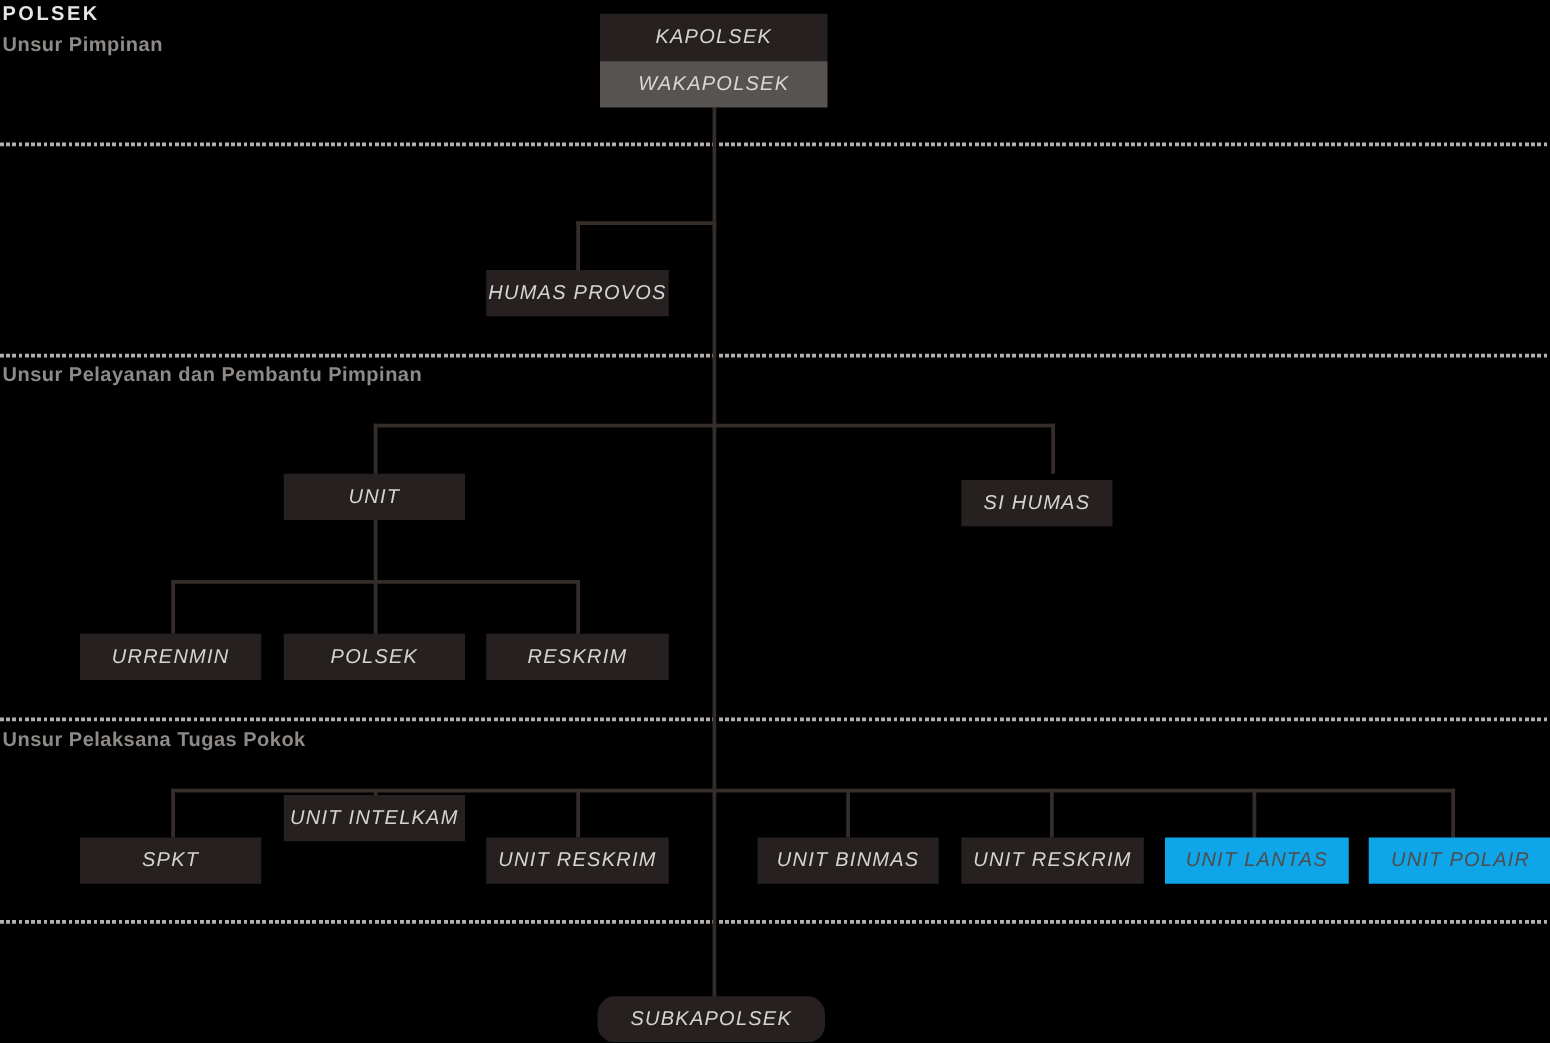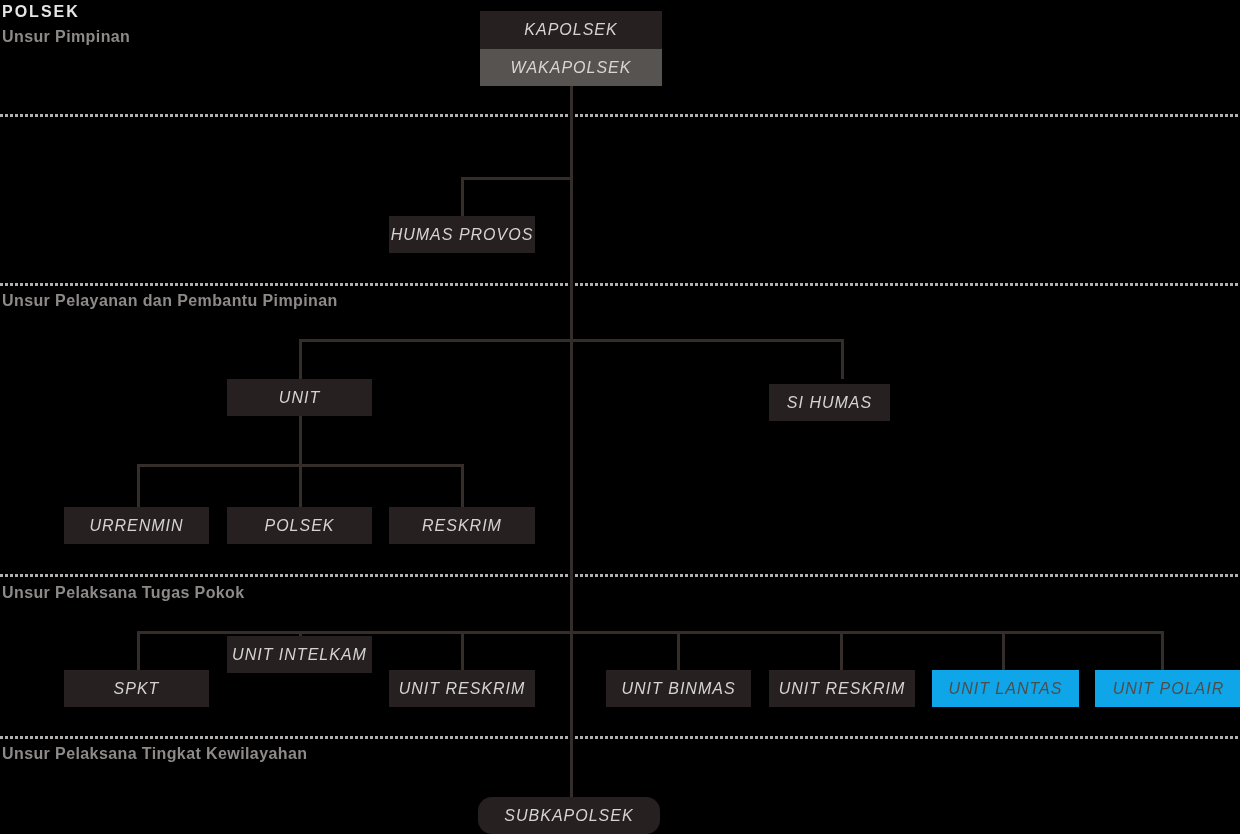--- a/index.html
+++ b/index.html
@@ -55,21 +55,20 @@
 </style>
 </head>
 <body>
 
 <div class="canvas">
 
   <div class="page-title" style="left:2px; top:3px;">POLSEK</div>
   <div class="section-heading" style="left:2px; top:28px;">Unsur Pimpinan</div>
   <div class="section-heading" style="left:2px; top:292px;">Unsur Pelayanan dan Pembantu Pimpinan</div>
   <div class="section-heading" style="left:2px; top:584px;">Unsur Pelaksana Tugas Pokok</div>
-  <div class="section-heading" style="left:2px; top:745px;">Unsur Pelaksana Tingkat Kewilayahan</div>
 
   <div class="separator" style="top:114px;"></div>
   <div class="separator" style="top:283px;"></div>
   <div class="separator" style="top:574px;"></div>
   <div class="separator" style="top:736px;"></div>
 
   <div class="line" style="left:570px; top:86px; width:3px; height:712px;"></div>
 
   <div class="line" style="left:461px; top:177px; width:112px; height:3px;"></div>
   <div class="line" style="left:461px; top:177px; width:3px; height:39px;"></div>

